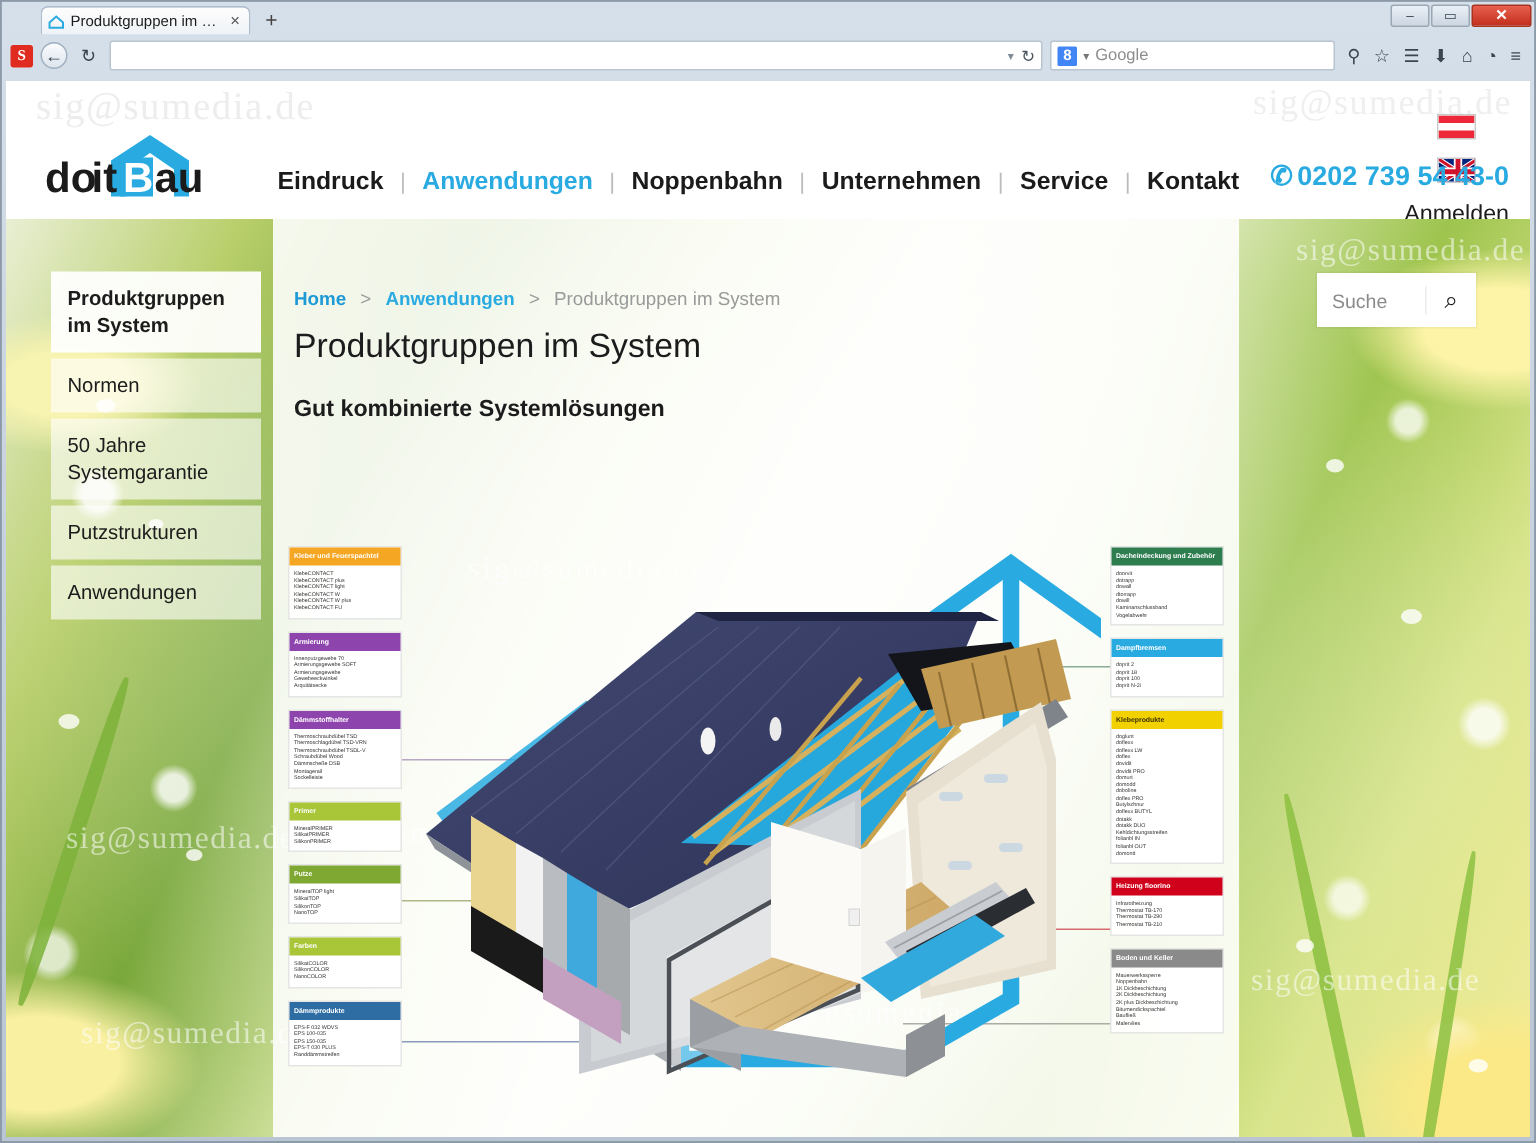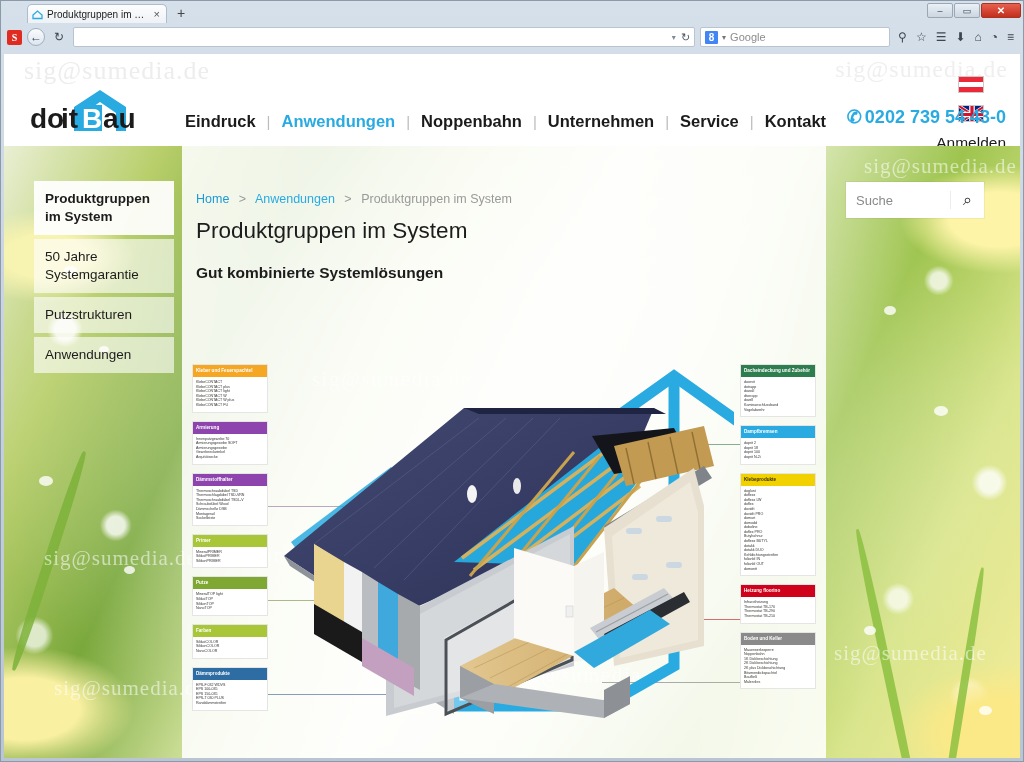--- a/index.html
+++ b/index.html
@@ -136,40 +136,40 @@
 
   .wm { position:absolute; font-family:"Liberation Serif", serif;
     color:rgba(255,255,255,.55); letter-spacing:1px; pointer-events:none; white-space:nowrap; }
 
   
   .sheet {
     position:absolute; left:178px; top:0; width:644px; bottom:0;
     background:rgba(255,255,255,.88);
   }
   .breadcrumb { position:absolute; left:14px; top:46px; font-size:12.5px; }
-  .breadcrumb a { color:#29ABE2; text-decoration:none; font-weight:normal;margin-top:24px; }
+  .breadcrumb a { color:#29ABE2; text-decoration:none; font-weight:bold;margin-top:24px; }
   .breadcrumb a.home { color:#1c9ad6; }
   .breadcrumb .sep { color:#9a9a9a; margin:0 6px; font-weight:normal; }
   .breadcrumb .cur { color:#9a9a9a; }
   .h1 { position:absolute; left:14px; top:72px; font-size:22.5px; color:#1c1c1c; font-weight:normal; }
   .h2 { position:absolute; left:14px; top:118px; font-size:15.5px; color:#1c1c1c; font-weight:bold; }
   .para { position:absolute; left:14px; top:148px; width:608px; font-size:13.7px;
     color:#1c1c1c; line-height:23px; }
 
   
   .sidebar { position:absolute; left:30px; top:35px; width:140px; }
   .side-item {
     background:rgba(255,255,255,.62); padding:9px 11px; margin-bottom:4px;
     font-size:13.5px; color:#1c1c1c; line-height:18px; cursor:pointer;
   }
   .side-item.active { background:rgba(255,255,255,.93); font-weight:bold; }
 
   
   .searchwidget {
-    position:absolute; right:36px; top:36px; width:138px; height:36px;
+    position:absolute; right:36px; top:36px; width:106px; height:36px;
     background:#fff; display:flex; align-items:center;
     box-shadow:0 0 0 1px rgba(0,0,0,.04);
   }
   .searchwidget .inp { flex:1 1 auto; padding:0 10px; font-size:13px; color:#8a8a8a; }
   .searchwidget .mg { width:34px; text-align:center; font-size:16px; color:#222; border-left:1px solid #ececec;}
 
   
   .figure { position:absolute; left:0; top:218px; width:644px; height:400px; }
 
   .lblcol { position:absolute; width:76px; }
@@ -310,20 +310,21 @@
       <div class="droplet" style="left:860px;top:480px;width:12px;height:9px;"></div>
       <div class="droplet" style="left:975px;top:560px;width:13px;height:9px;"></div>
 
       <div class="wm" style="left:860px;top:8px;font-size:21px;">sig@sumedia.de</div>
       <div class="wm" style="left:40px;top:400px;font-size:21px;">sig@sumedia.de</div>
       <div class="wm" style="left:50px;top:530px;font-size:21px;">sig@sumedia.de</div>
       <div class="wm" style="left:830px;top:495px;font-size:21px;">sig@sumedia.de</div>
 
       <div class="sidebar">
         <div class="side-item active">Produktgruppen im System</div>
+        <div class="side-item">Normen</div>
         <div class="side-item">50 Jahre Systemgarantie</div>
         <div class="side-item">Putzstrukturen</div>
         <div class="side-item">Anwendungen</div>
       </div>
 
       <div class="searchwidget">
         <div class="inp">Suche</div>
         <div class="mg">⌕</div>
       </div>
 

